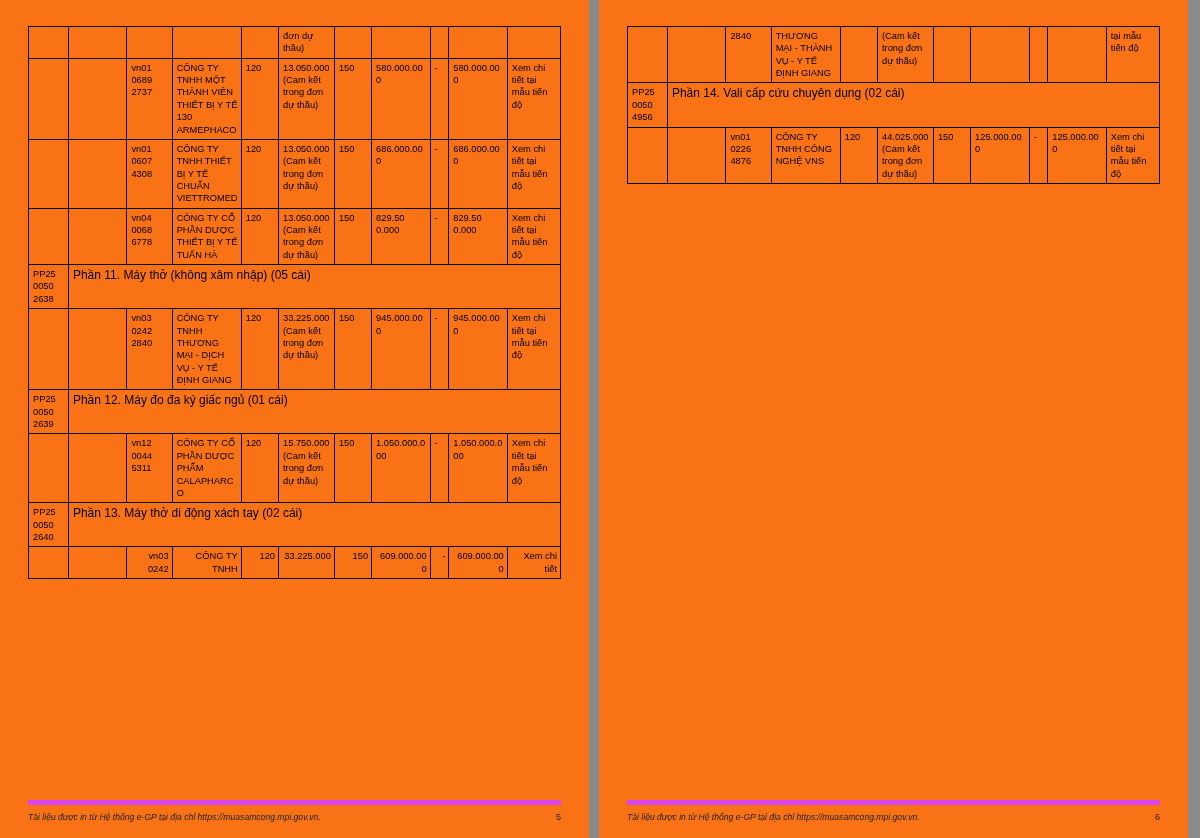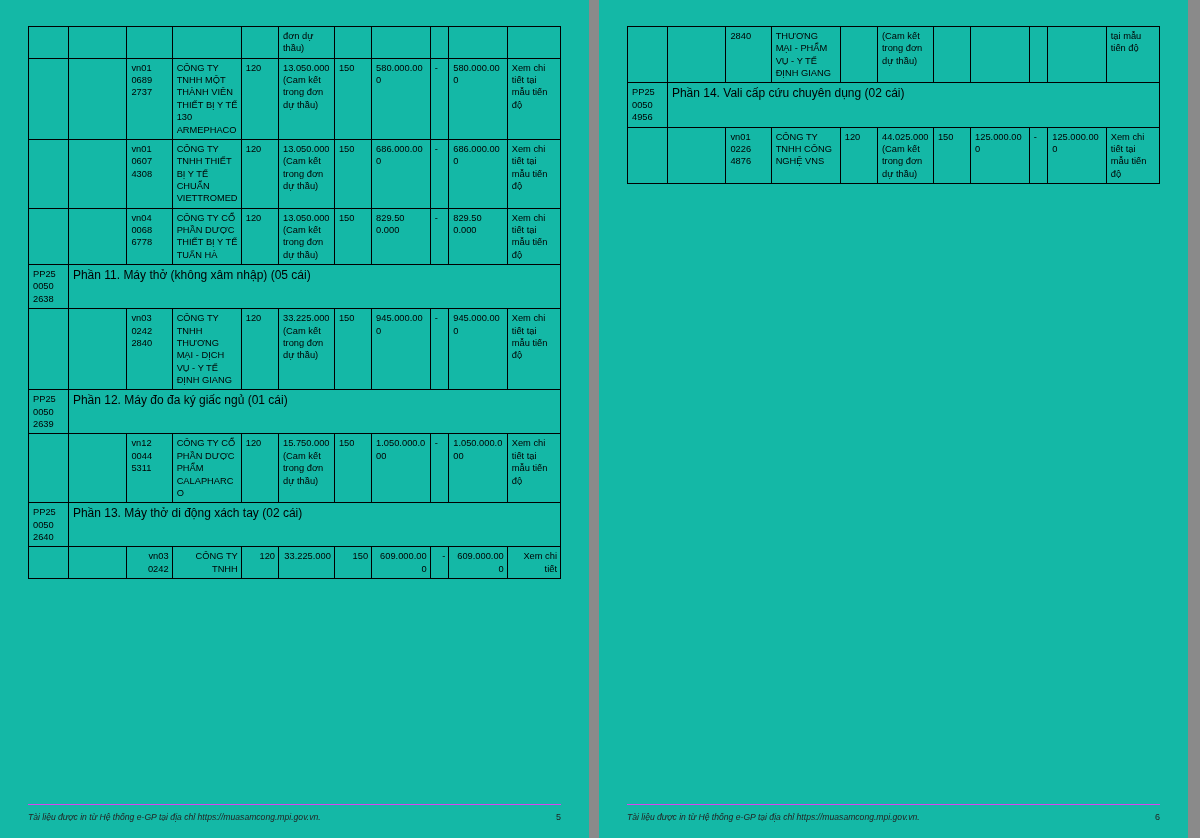--- a/index.html
+++ b/index.html
@@ -15,21 +15,21 @@
   }
   .viewer {
     display: flex;
     width: 1200px;
     height: 838px;
     gap: 10px;
     background: #8a8a8a;
   }
   .page {
     position: relative;
-    background: #14b8a6;
+    background: #f97316;
     width: 589px;
     height: 838px;
     box-sizing: border-box;
     padding: 26px 28px 0 28px;
     overflow: hidden;
   }
   .page-body {
     position: relative;
     height: 760px;
     overflow: hidden;
@@ -52,21 +52,21 @@
   }
   td.nb-top { border-top: none; }
   td.nb-bottom { border-bottom: none; text-align: right; }
   .sec-label { white-space: pre-line; }
   .sec-title { font-size: 12px; }
   .footer {
     position: absolute;
     left: 28px;
     right: 28px;
     bottom: 16px;
-    border-top: 1px solid #d946ef;
+    border-top: 5px solid #d946ef;
     padding-top: 7px;
     display: flex;
     justify-content: space-between;
     align-items: center;
     font-size: 8.6px;
     font-style: italic;
     color: #222;
     gap: 48px;
   }
   .footer .pagenum {
@@ -234,21 +234,21 @@
           <col style="width:3.5%">
           <col style="width:11%">
           <col style="width:10%">
         </colgroup>
         <tbody>
 
           <tr>
             <td class="nb-top"></td>
             <td class="nb-top"></td>
             <td class="nb-top">2840</td>
-            <td class="nb-top">THƯƠNG MẠI - PHẨM VỤ - Y TẾ ĐỊNH GIANG</td>
+            <td class="nb-top">THƯƠNG MẠI - THÀNH VỤ - Y TẾ ĐỊNH GIANG</td>
             <td class="nb-top"></td>
             <td class="nb-top">(Cam kết trong đơn dự thầu)</td>
             <td class="nb-top"></td>
             <td class="nb-top"></td>
             <td class="nb-top"></td>
             <td class="nb-top"></td>
             <td class="nb-top">tại mẫu tiến độ</td>
           </tr>
 
           <tr>

